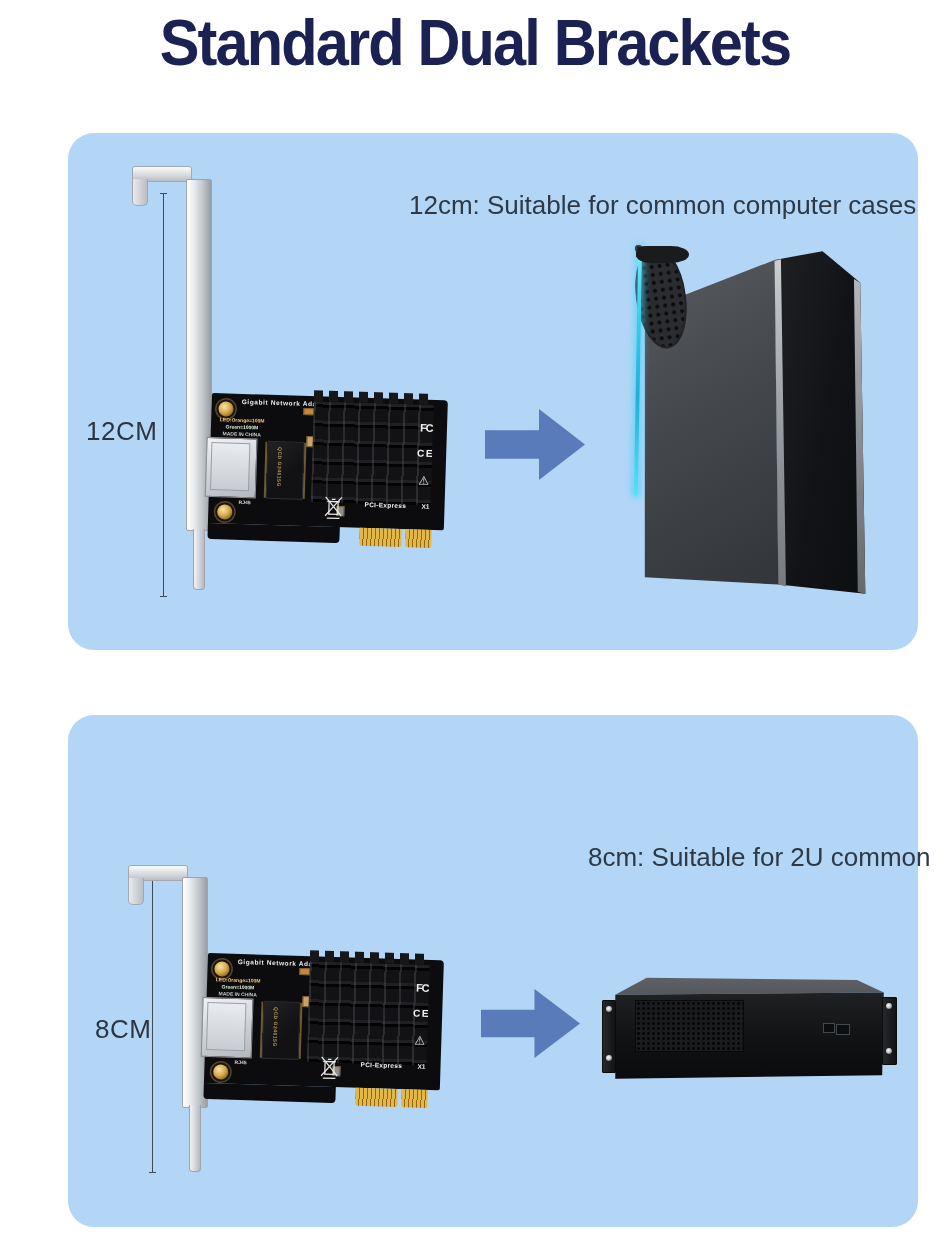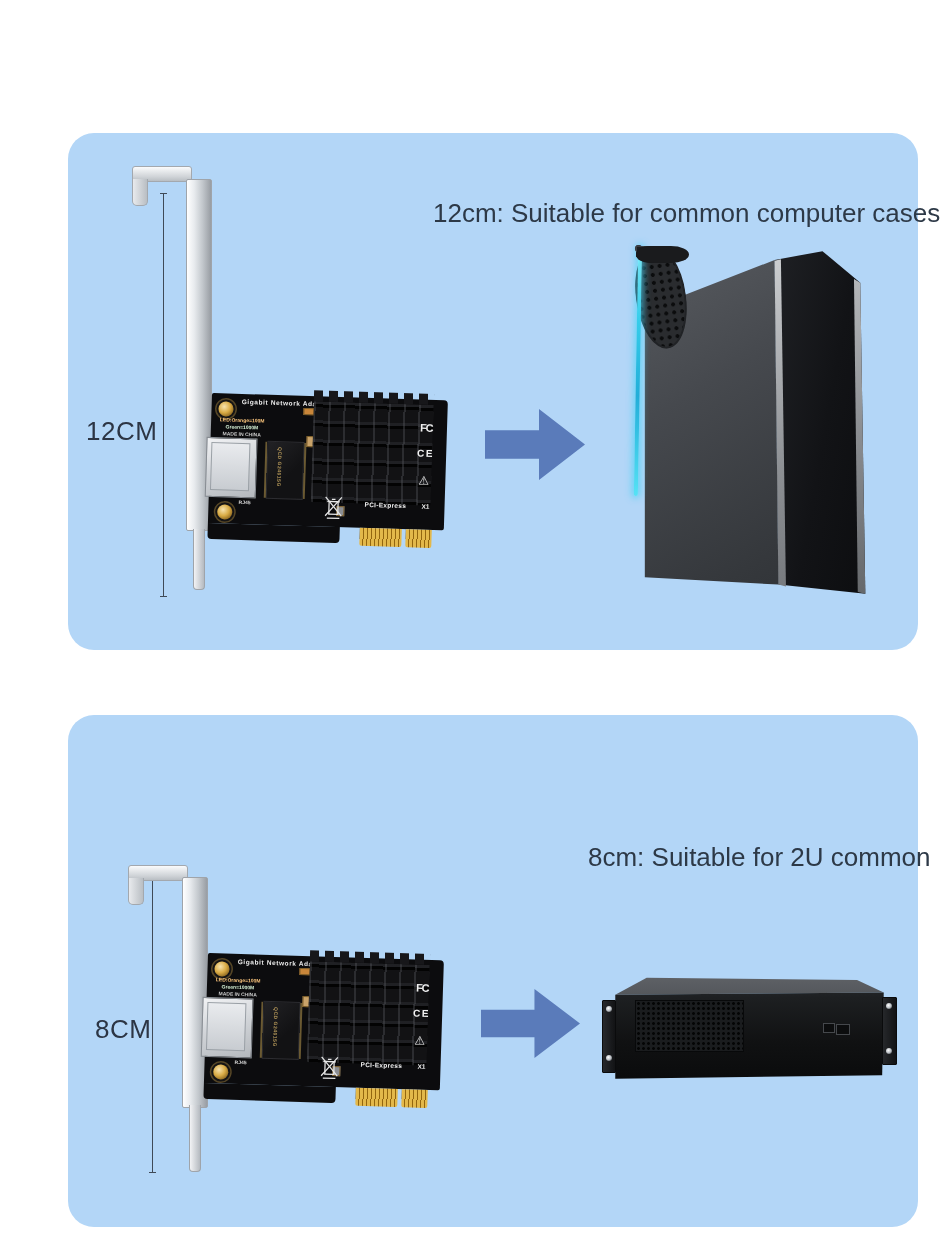--- a/index.html
+++ b/index.html
@@ -11,21 +11,21 @@
   .page-title { left:0; right:0; top:6px; text-align:center; }
   .page-title span { display:inline-block; transform:scaleX(.93);
     font-size:64px; font-weight:700; letter-spacing:-2px; color:#1b2153; }
 
   
   .panel { left:68px; width:850px; background:#b3d6f7; border-radius:26px; }
   #panel-top { top:133px; height:517px; }
   #panel-bottom { top:715px; height:512px; }
 
   .caption { font-size:26px; color:#2d3947; white-space:nowrap; }
-  #cap12 { left:409px; top:198px;margin-left:24px; }
+  #cap12 { left:409px; top:190px; }
   #cap8  { left:588px; top:842px; }
 
   .dim-label { font-size:26px; color:#2c3544; letter-spacing:.5px; }
   #dimlabel12 { left:86px; top:416px; }
   #dimlabel8  { left:95px; top:1014px; }
 
   .dim-line { width:1px; background:#3f4a57; }
   .dim-line::before,.dim-line::after { content:""; position:absolute; left:-3px;
     width:7px; height:1px; background:#3f4a57; }
   .dim-line::before { top:0; } .dim-line::after { bottom:0; }
@@ -180,20 +180,23 @@
     background-size:5px 5px; border:1px solid #08090a; }
   .ru-conn { position:absolute; background:#0c0d0e; border:1px solid #45484c; }
   .ru-c1 { left:71.5%; top:47%; width:10px; height:8px; }
   .ru-c2 { left:75.8%; top:48%; width:12px; height:9px; }
 </style>
 </head>
 <body>
 
 <div class="stage">
 
+  <div class="abs page-title">
+    <span>Standard Dual Brackets</span>
+  </div>
 
   <div class="abs panel" id="panel-top"></div>
 
   <div class="abs caption" id="cap12">12cm: Suitable for common computer cases</div>
   <div class="abs dim-label" id="dimlabel12">12CM</div>
   <div class="abs dim-line" id="dim12"></div>
 
   <div class="card" id="card12">
     <div class="bracket-tab"></div>
     <div class="bracket-hook"></div>

